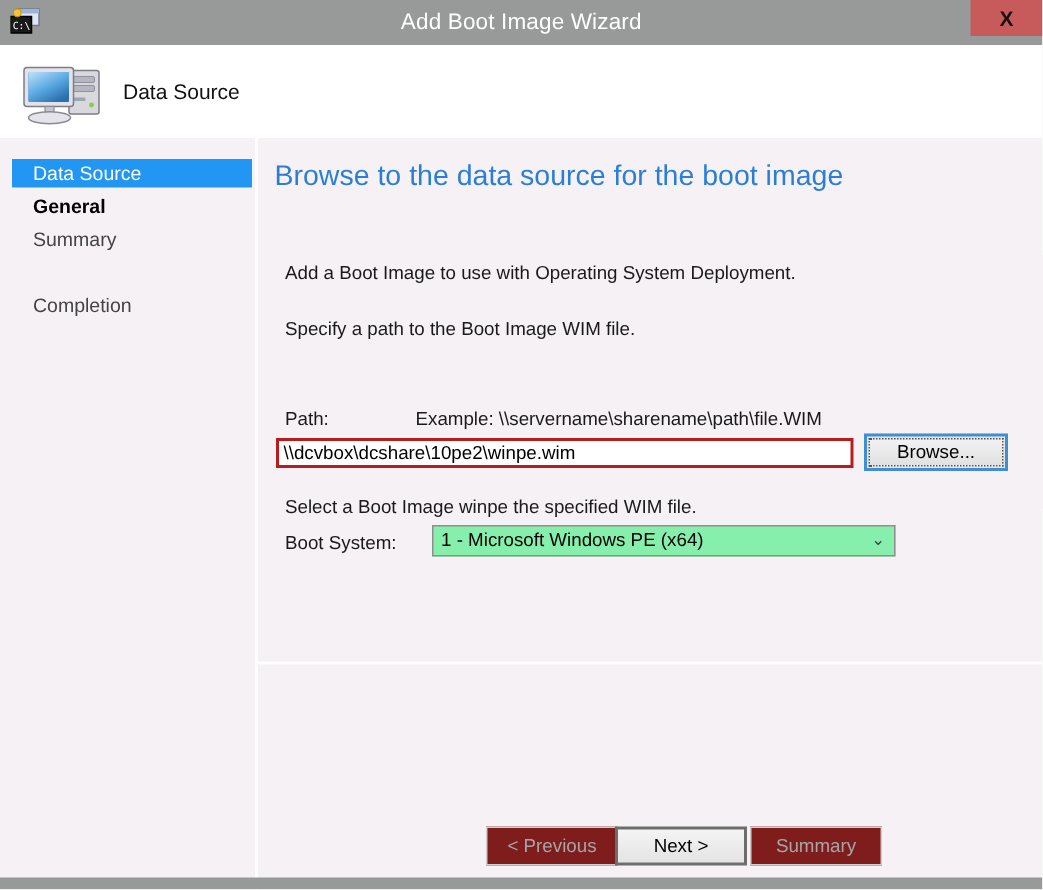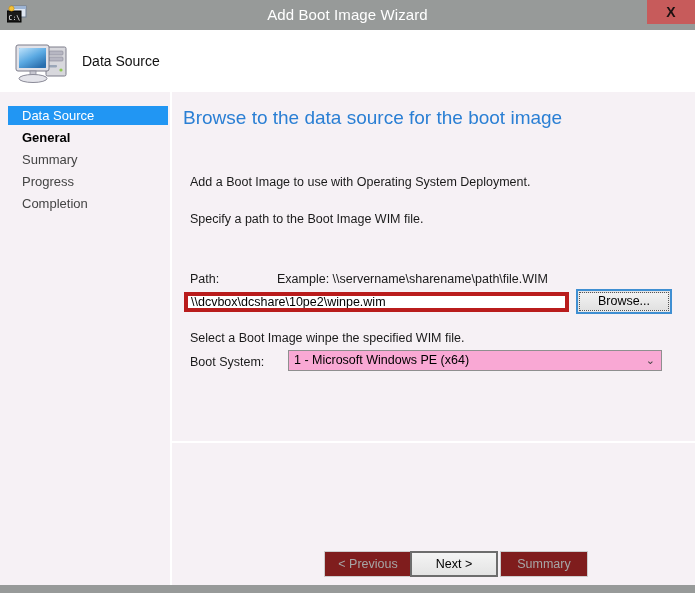--- a/index.html
+++ b/index.html
@@ -147,21 +147,21 @@
   #path-label       { left: 18px; top: 180px; }
   #path-example     { left: 105px; top: 180px; }
   #bootimage-label  { left: 18px; top: 263px; }
 
   #path-input {
     position: absolute;
     left: 12px; top: 200px;
     width: 385px; height: 20px;
     box-sizing: border-box;
     background: #ffffff;
-    border: 4px solid #b91c1c;
+    border: 2px solid #b91c1c;
     font-family: "Liberation Sans", sans-serif;
     font-size: 12.5px;
     color: #000000;
     padding: 0 3px;
     outline: none;
   }
 
   #browse-button {
     position: absolute;
     left: 404px; top: 197px;
@@ -179,23 +179,23 @@
     background: linear-gradient(#f2f2f2, #e1e1e1);
     font-size: 12.5px;
     color: #000000;
     text-align: center;
     line-height: 17px;
   }
 
   #bootimage-select {
     position: absolute;
     left: 116px; top: 258px;
-    width: 374px; height: 21px;
-    box-sizing: border-box;
-    background: #f9a8d4;
+    width: 309px; height: 21px;
+    box-sizing: border-box;
+    background: #86efac;
     border: 1px solid #8f8f8f;
     cursor: pointer;
   }
   #bootimage-value {
     position: absolute;
     left: 5px; top: 0;
     height: 19px;
     line-height: 19px;
     font-size: 12.5px;
     color: #000000;
@@ -295,21 +295,20 @@
         <ellipse cx="20" cy="39.5" rx="14" ry="4" fill="#e4e4ea" stroke="#8b8b98" stroke-width="1"></ellipse>
       </svg>
     </span>
     <div id="header-title">Data Source</div>
   </div>
 
   <div id="sidebar">
     <div class="nav-item selected" style="top:14px;">Data Source</div>
     <div class="nav-item visited" style="top:36px;">General</div>
     <div class="nav-item" style="top:58px;">Summary</div>
-    <div class="nav-item" style="top:80px;">Progress</div>
     <div class="nav-item" style="top:102px;">Completion</div>
   </div>
   <div id="sidebar-divider"></div>
 
   <div id="content">
 
     <div id="page-heading">Browse to the data source for the boot image</div>
 
     <div class="body-text" id="intro-line">Add a Boot Image to use with Operating System Deployment.</div>
     <div class="body-text" id="specify-line">Specify a path to the Boot Image WIM file.</div>

